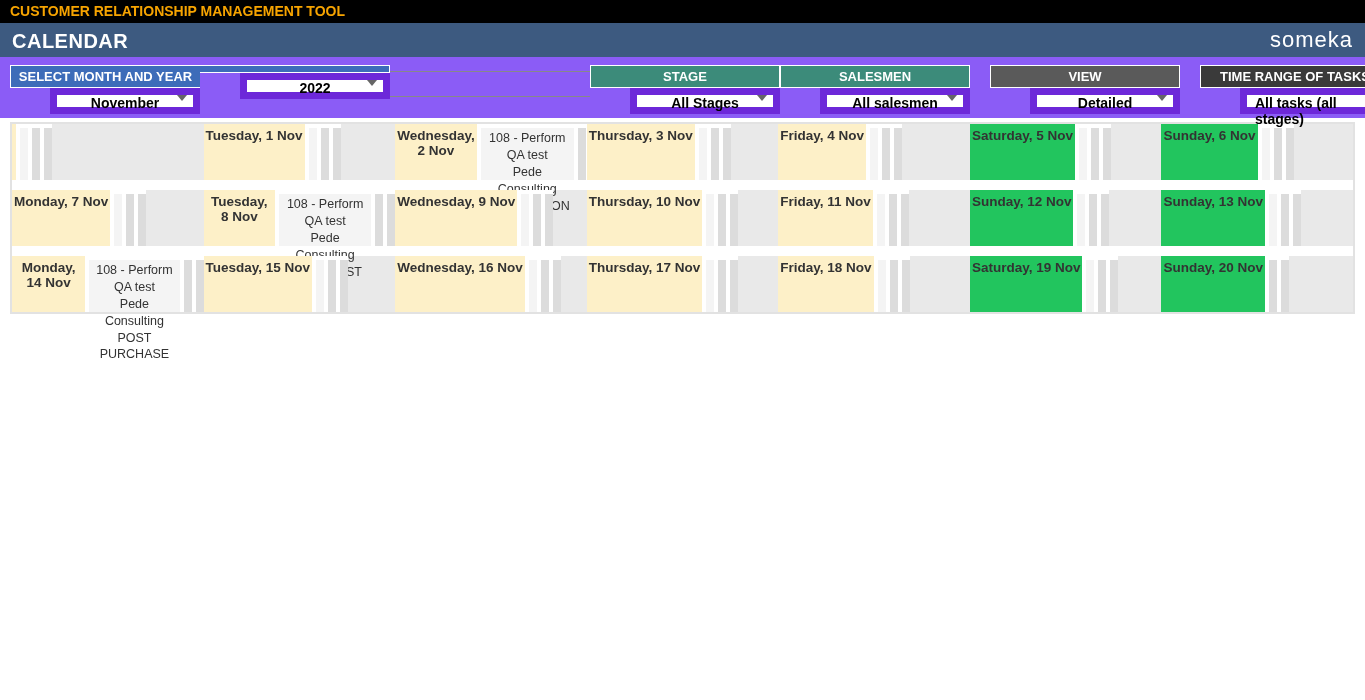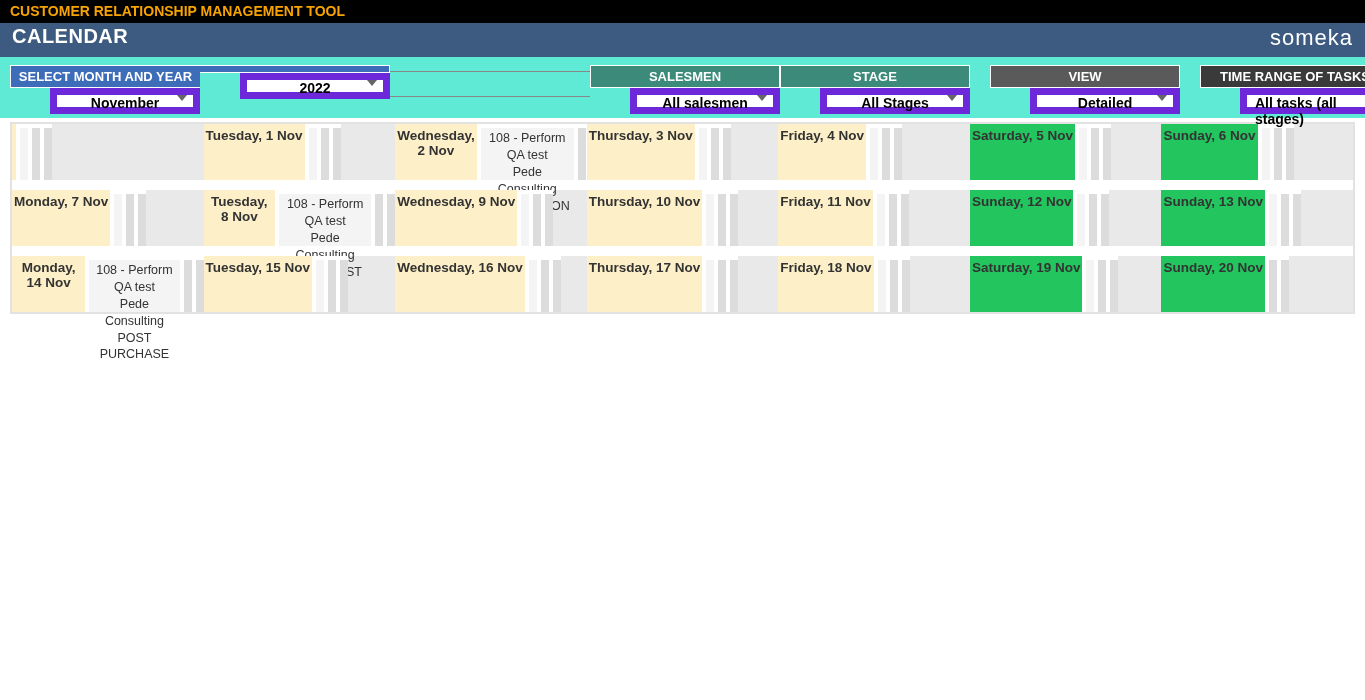--- a/index.html
+++ b/index.html
@@ -15,39 +15,39 @@
     color: #f7a400;
     font-weight: bold;
     font-size: 14px;
     padding: 3px 10px;
     border-bottom: 1px solid #000;
   }
   .sub-bar {
     background: #3d5a80;
     color: #ffffff;
     display: flex;
-    align-items: flex-start;
+    align-items: flex-end;
     justify-content: space-between;
     padding: 2px 12px 4px 12px;
     height: 34px;
   }
   .sub-bar .page-label {
     font-size: 20px;
     font-weight: 600;
     letter-spacing: 0.5px;
   }
   .sub-bar .brand {
     font-size: 22px;
     font-weight: 500;
     letter-spacing: 1px;
     font-family: Arial, sans-serif;
   }
   .controls-wrap {
     padding: 8px 10px 4px 10px;
-    background: #5eead4;
+    background: #8b5cf6;
   }
   .controls {
     display: grid;
     grid-template-columns: 190px 190px 200px 190px 190px 20px 190px 20px 190px;
     gap: 0;
     align-items: stretch;
   }
   .ctrl-col { display: flex; flex-direction: column; }
   .ctrl-header {
     color: #fff;
@@ -156,31 +156,31 @@
         <span class="chev"></span>
       </div>
     </div>
 
     <div class="ctrl-col">
       <div class="ctrl-header empty"></div>
       <div style="height:26px;border-top:1px solid #888;border-bottom:1px solid #888"></div>
     </div>
 
     <div class="ctrl-col">
+      <div class="ctrl-header teal">STAGE</div>
+      <div class="ctrl-select">
+        <span>All Stages</span>
+        <span class="chev"></span>
+      </div>
+    </div>
+
+    <div class="ctrl-col">
       <div class="ctrl-header teal">SALESMEN</div>
       <div class="ctrl-select">
         <span>All salesmen</span>
-        <span class="chev"></span>
-      </div>
-    </div>
-
-    <div class="ctrl-col">
-      <div class="ctrl-header teal">STAGE</div>
-      <div class="ctrl-select">
-        <span>All Stages</span>
         <span class="chev"></span>
       </div>
     </div>
 
     <div class="spacer"></div>
 
     <div class="ctrl-col">
       <div class="ctrl-header gray">VIEW</div>
       <div class="ctrl-select">
         <span>Detailed</span>

